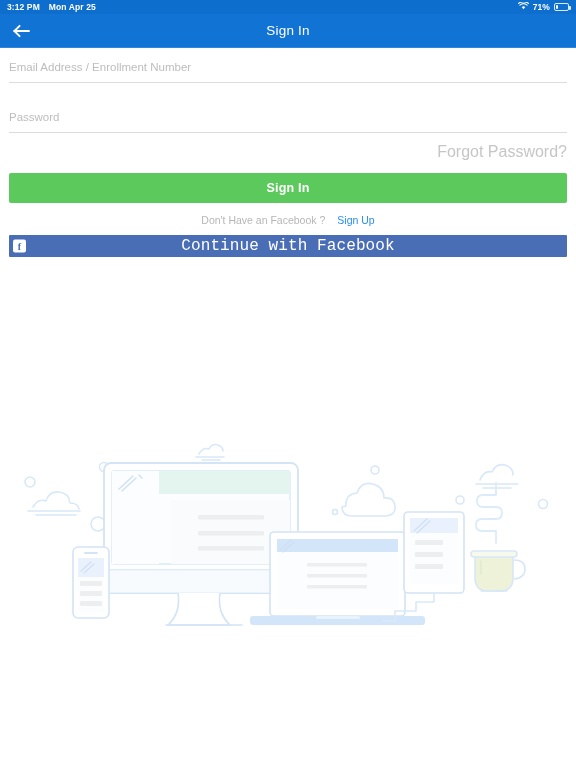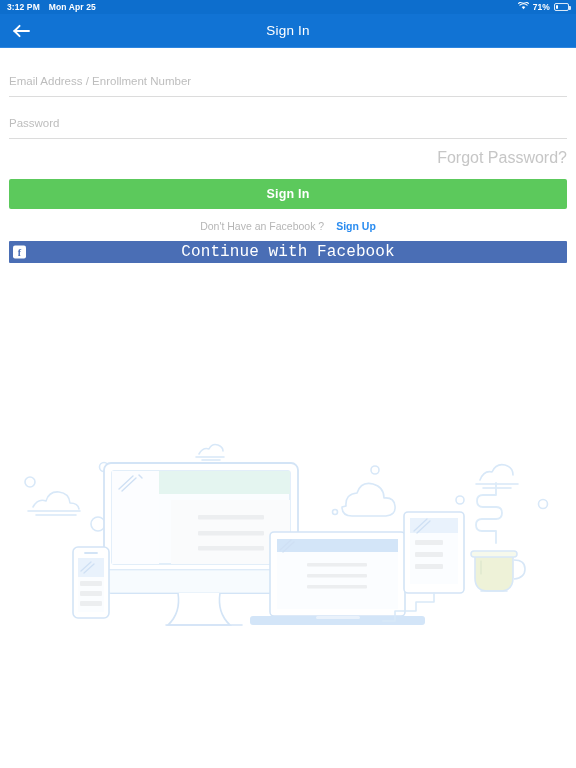--- a/index.html
+++ b/index.html
@@ -93,22 +93,22 @@
     border: none;
     outline: none;
     background: transparent;
     font-family: "Liberation Sans", sans-serif;
     font-size: 11.5px;
     color: #333333;
     padding: 4px 0 8px 0;
     height: 27px;
   }
   .field input::placeholder { color: #bdbdbd; }
-  .field-email { margin-top: 21px; }
-  .field-password { margin-top: 14px; }
+  .field-email { margin-top: 7px; }
+  .field-password { margin-top: 22px; }
 
   .forgot-row {
     display: flex;
     justify-content: flex-end;
     margin-top: 10px;
   }
   .forgot-link {
     color: #c6c6c6;
     font-size: 16px;
     cursor: pointer;
@@ -131,21 +131,21 @@
   }
 
   .signup-row {
     margin-top: 11px;
     text-align: center;
     font-size: 10.5px;
     color: #b6b6b6;
   }
   .signup-link {
     color: #2a8cf0;
-    font-weight: bold;
+    font-weight: normal;
     cursor: pointer;
     margin-left: 12px;
   }
 
   .fb-btn {
     position: relative;
     margin-top: 9px;
     height: 22px;
     background: #4a6eb5;
     border: none;

